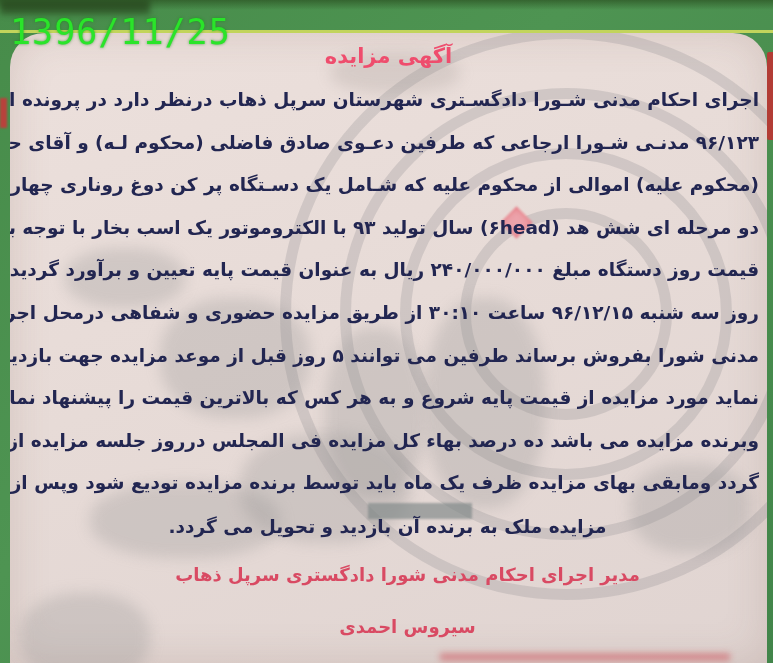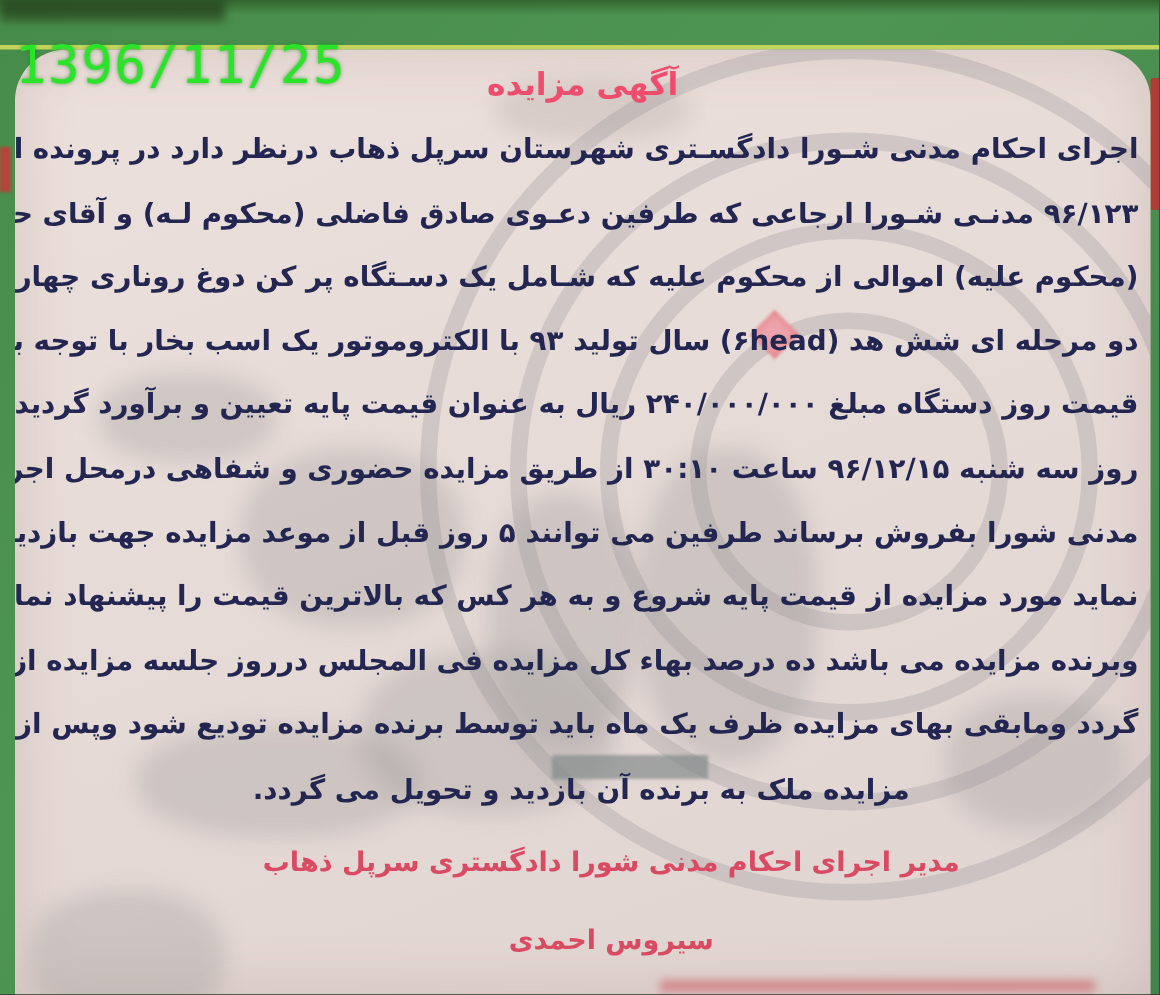--- a/index.html
+++ b/index.html
@@ -51,21 +51,21 @@
   .grey-bar{position:absolute;left:358px;top:470px;width:104px;height:16px;
     background:rgba(125,134,134,.65);filter:blur(1px);}
   .pink-diamond{position:absolute;left:495px;top:178px;width:23px;height:23px;
     background:#eca3ab;transform:rotate(45deg);filter:blur(1px);
     box-shadow:inset 0 0 6px #e27078;}
   .red-smear{position:absolute;left:430px;top:620px;width:290px;height:8px;
     background:rgba(205,60,70,.45);filter:blur(3px);}
 
   
   .date-stamp{
-    position:absolute;left:10px;top:24px;z-index:5;
+    position:absolute;left:10px;top:12px;z-index:5;
     font-family:"DejaVu Sans Mono",monospace;font-size:35px;font-weight:400;
     color:#2ae42a;letter-spacing:1px;direction:ltr;
     text-shadow:0 0 3px rgba(25,140,25,.7);
   }
 
   
   .title{
     position:relative;margin:11px auto 0;text-align:center;
     color:#ef4d6d;font-size:21px;font-weight:bold;z-index:2;
   }

